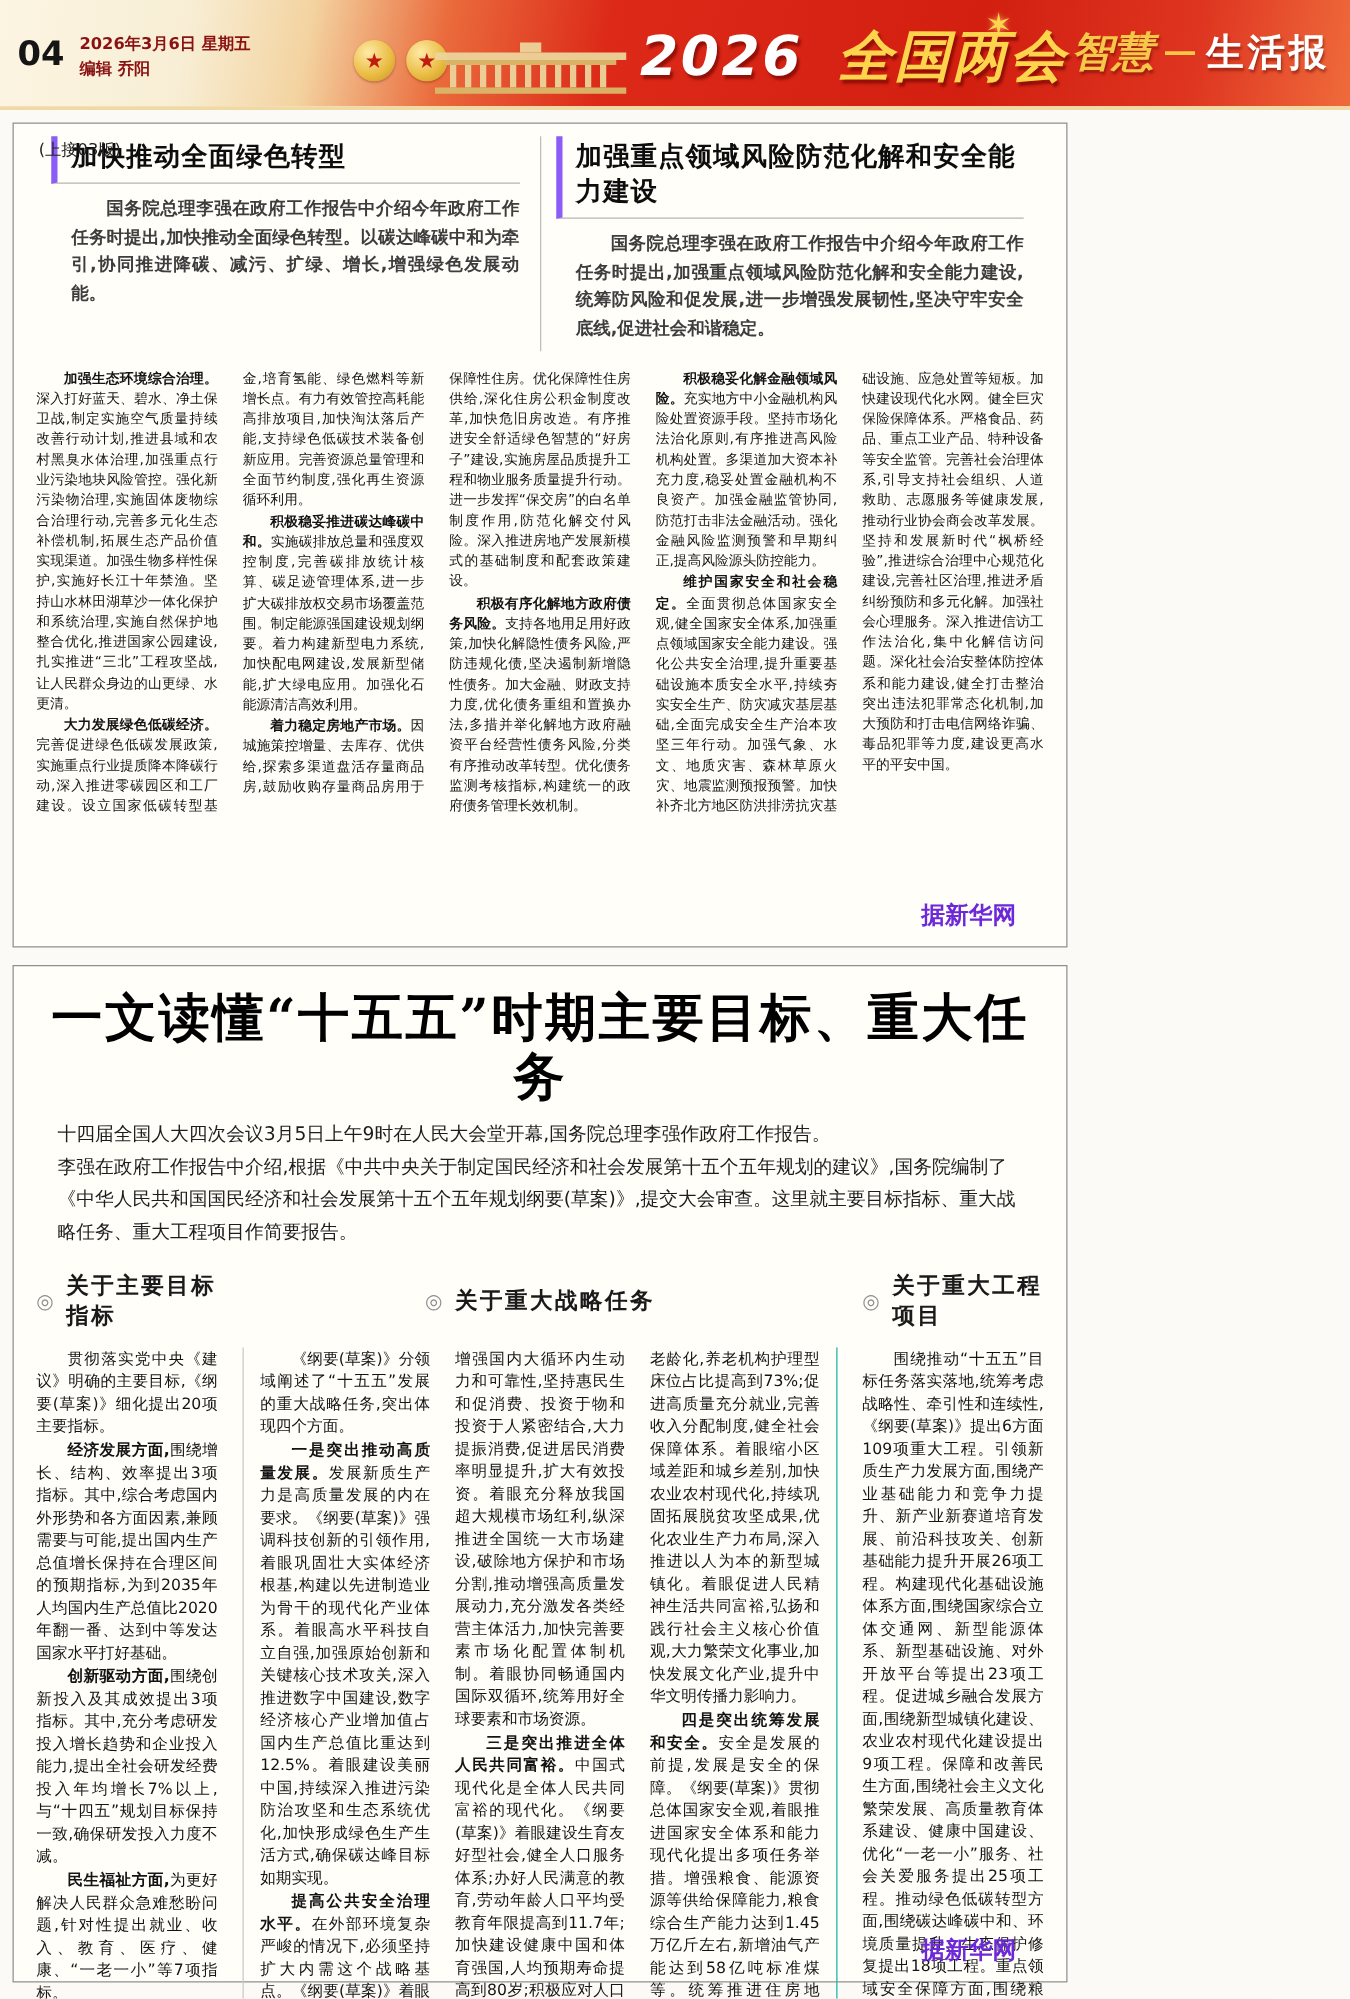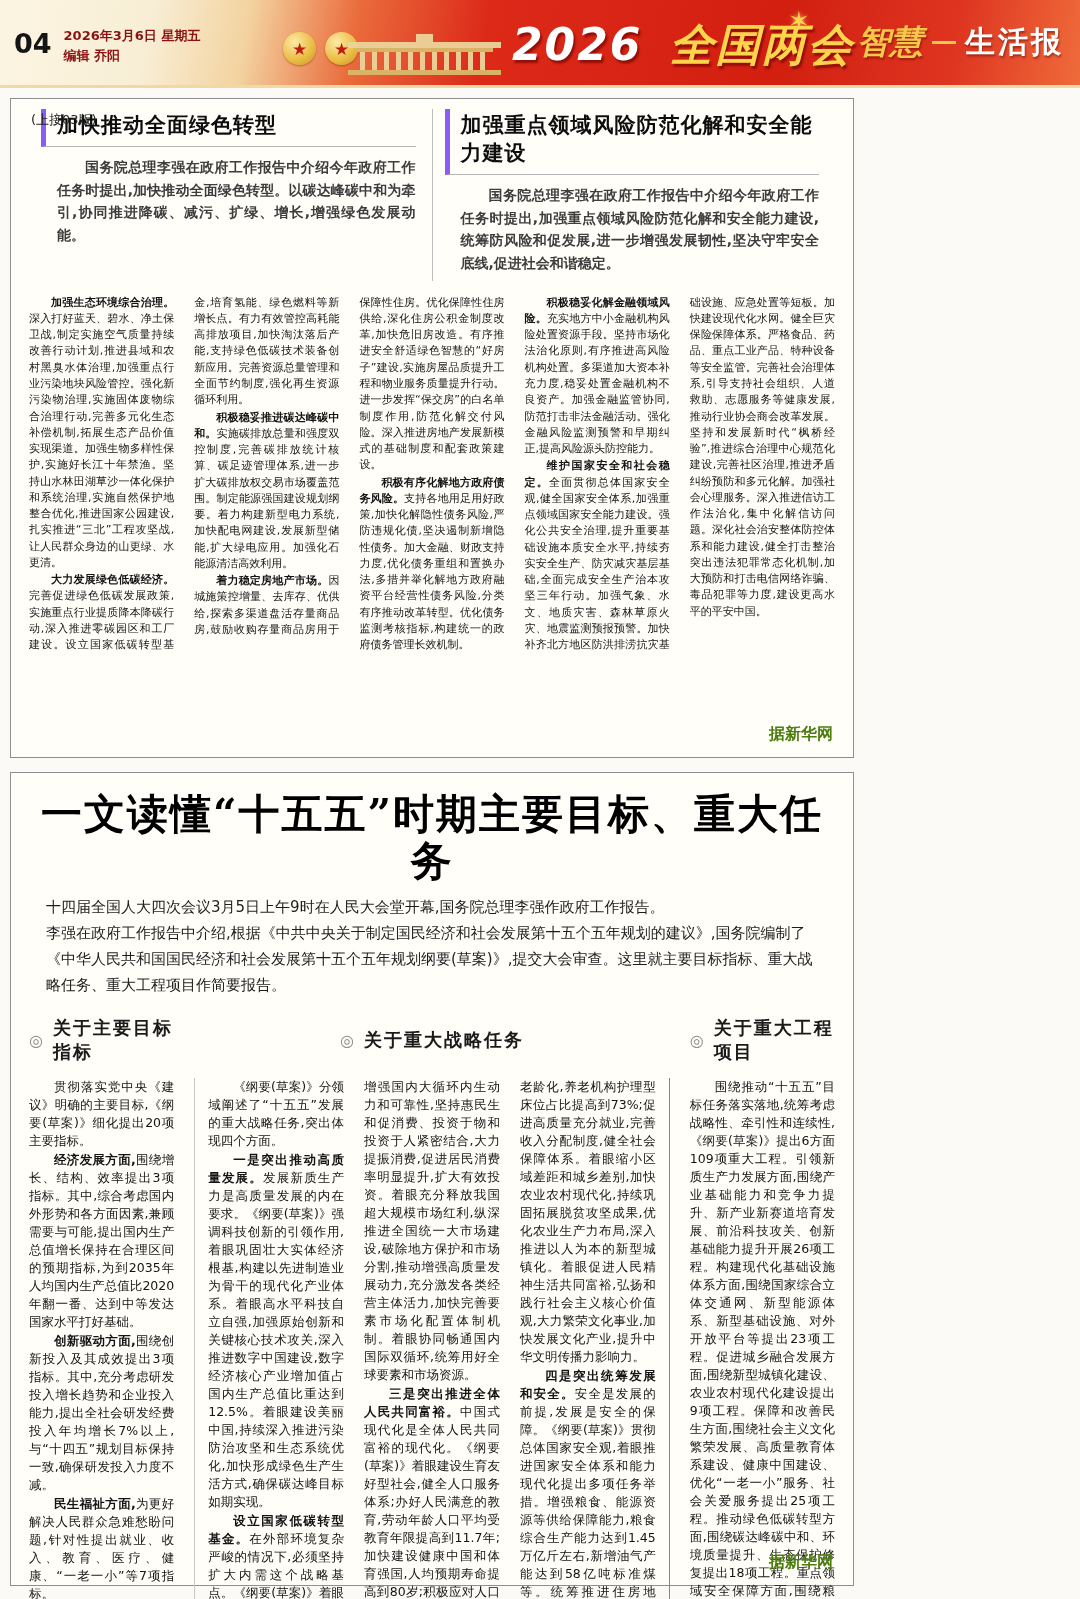--- a/index.html
+++ b/index.html
@@ -70,22 +70,22 @@
     line-height:1.62; text-indent:2em; text-align:justify; }
 
   .body1 {
     margin-top:14px; height:402px; overflow:hidden;
     column-count:5; column-gap:20px;
     font-size:11px; line-height:1.48; text-align:justify; color:#141414;
   }
   .para { margin:0 0 1px; text-indent:2em; }
   .para b { font-weight:800; }
 
-  .attribution { position:absolute; right:20px; bottom:12px;
-    font-size:16px; font-weight:800; color:#4d7c0f; }
+  .attribution { position:absolute; right:40px; bottom:12px;
+    font-size:19px; font-weight:800; color:#6d28d9; }
 
   .headline2 {
     margin:8px 0 10px; text-align:center;
     font-family:"DejaVu Serif", serif;
     font-size:41px; font-weight:900; letter-spacing:2px; color:#000; line-height:1.15;
   }
   .intro2 { width:772px; margin:10px auto 6px; font-size:15px; line-height:1.72; color:#1d1d1d; }
   .intro2 .para { text-indent:0; margin:0; }
 
   .grid2 { margin-top:12px; display:grid;
@@ -205,21 +205,21 @@
           <p class="para">贯彻落实党中央《建议》明确的主要目标,《纲要(草案)》细化提出20项主要指标。</p>
           <p class="para"><b>经济发展方面,</b>围绕增长、结构、效率提出3项指标。其中,综合考虑国内外形势和各方面因素,兼顾需要与可能,提出国内生产总值增长保持在合理区间的预期指标,为到2035年人均国内生产总值比2020年翻一番、达到中等发达国家水平打好基础。</p>
           <p class="para"><b>创新驱动方面,</b>围绕创新投入及其成效提出3项指标。其中,充分考虑研发投入增长趋势和企业投入能力,提出全社会研发经费投入年均增长7%以上,与“十四五”规划目标保持一致,确保研发投入力度不减。</p>
           <p class="para"><b>民生福祉方面,</b>为更好解决人民群众急难愁盼问题,针对性提出就业、收入、教育、医疗、健康、“一老一小”等7项指标。</p>
           <p class="para"><b>绿色低碳方面,</b>围绕降碳减污、生态环境等提出5项指标。其中,根据国家自主贡献目标,提出单位国内生产总值二氧化碳排放累计降低17%,继续锚定重点区域绿色低碳转型。</p>
           <p class="para"><b>安全保障方面,</b>围绕粮食、能源生产能力提出2项指标,着力夯实国家安全重要基础。</p>
         </div>
       <div class="secbody s2">
           <p class="para">《纲要(草案)》分领域阐述了“十五五”发展的重大战略任务,突出体现四个方面。</p>
           <p class="para"><b>一是突出推动高质量发展。</b>发展新质生产力是高质量发展的内在要求。《纲要(草案)》强调科技创新的引领作用,着眼巩固壮大实体经济根基,构建以先进制造业为骨干的现代化产业体系。着眼高水平科技自立自强,加强原始创新和关键核心技术攻关,深入推进数字中国建设,数字经济核心产业增加值占国内生产总值比重达到12.5%。着眼建设美丽中国,持续深入推进污染防治攻坚和生态系统优化,加快形成绿色生产生活方式,确保碳达峰目标如期实现。</p>
-          <p class="para"><b>设立国家低碳转型基金。</b>在外部环境复杂严峻的情况下,必须坚持扩大内需这个战略基点。《纲要(草案)》着眼增强国内大循环内生动力和可靠性,坚持惠民生和促消费、投资于物和投资于人紧密结合,大力提振消费,促进居民消费率明显提升,扩大有效投资。着眼充分释放我国超大规模市场红利,纵深推进全国统一大市场建设,破除地方保护和市场分割,推动增强高质量发展动力,充分激发各类经营主体活力,加快完善要素市场化配置体制机制。着眼协同畅通国内国际双循环,统筹用好全球要素和市场资源。</p>
+          <p class="para"><b>提高公共安全治理水平。</b>在外部环境复杂严峻的情况下,必须坚持扩大内需这个战略基点。《纲要(草案)》着眼增强国内大循环内生动力和可靠性,坚持惠民生和促消费、投资于物和投资于人紧密结合,大力提振消费,促进居民消费率明显提升,扩大有效投资。着眼充分释放我国超大规模市场红利,纵深推进全国统一大市场建设,破除地方保护和市场分割,推动增强高质量发展动力,充分激发各类经营主体活力,加快完善要素市场化配置体制机制。着眼协同畅通国内国际双循环,统筹用好全球要素和市场资源。</p>
           <p class="para"><b>三是突出推进全体人民共同富裕。</b>中国式现代化是全体人民共同富裕的现代化。《纲要(草案)》着眼建设生育友好型社会,健全人口服务体系;办好人民满意的教育,劳动年龄人口平均受教育年限提高到11.7年;加快建设健康中国和体育强国,人均预期寿命提高到80岁;积极应对人口老龄化,养老机构护理型床位占比提高到73%;促进高质量充分就业,完善收入分配制度,健全社会保障体系。着眼缩小区域差距和城乡差别,加快农业农村现代化,持续巩固拓展脱贫攻坚成果,优化农业生产力布局,深入推进以人为本的新型城镇化。着眼促进人民精神生活共同富裕,弘扬和践行社会主义核心价值观,大力繁荣文化事业,加快发展文化产业,提升中华文明传播力影响力。</p>
           <p class="para"><b>四是突出统筹发展和安全。</b>安全是发展的前提,发展是安全的保障。《纲要(草案)》贯彻总体国家安全观,着眼推进国家安全体系和能力现代化提出多项任务举措。增强粮食、能源资源等供给保障能力,粮食综合生产能力达到1.45万亿斤左右,新增油气产能达到58亿吨标准煤等。统筹推进住房地产、地方政府债务、地方中小金融机构等风险有序化解,提高公共安全治理水平,有效维护社会安全稳定。</p>
         </div>
       <div class="secbody s3">
           <p class="para">围绕推动“十五五”目标任务落实落地,统筹考虑战略性、牵引性和连续性,《纲要(草案)》提出6方面109项重大工程。引领新质生产力发展方面,围绕产业基础能力和竞争力提升、新产业新赛道培育发展、前沿科技攻关、创新基础能力提升开展26项工程。构建现代化基础设施体系方面,围绕国家综合立体交通网、新型能源体系、新型基础设施、对外开放平台等提出23项工程。促进城乡融合发展方面,围绕新型城镇化建设、农业农村现代化建设提出9项工程。保障和改善民生方面,围绕社会主义文化繁荣发展、高质量教育体系建设、健康中国建设、优化“一老一小”服务、社会关爱服务提出25项工程。推动绿色低碳转型方面,围绕碳达峰碳中和、环境质量提升、生态保护修复提出18项工程。重点领域安全保障方面,围绕粮食、能源资源安全等提出6项工程。这些重大工程兼顾当前和长远,既涉及“硬投资”也包含“软建设”。我们将在实施过程中积极鼓励和吸引更多民间资本参与,更好发挥重大工程项目强基础、补短板、增后劲等重要作用。</p>
         </div>
     </div>
 
     <div class="attribution">据新华网</div>
   </section>

